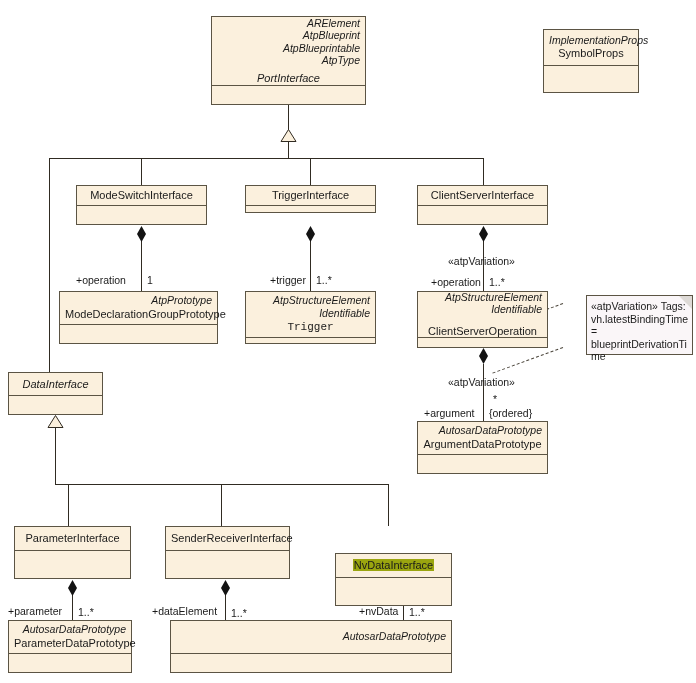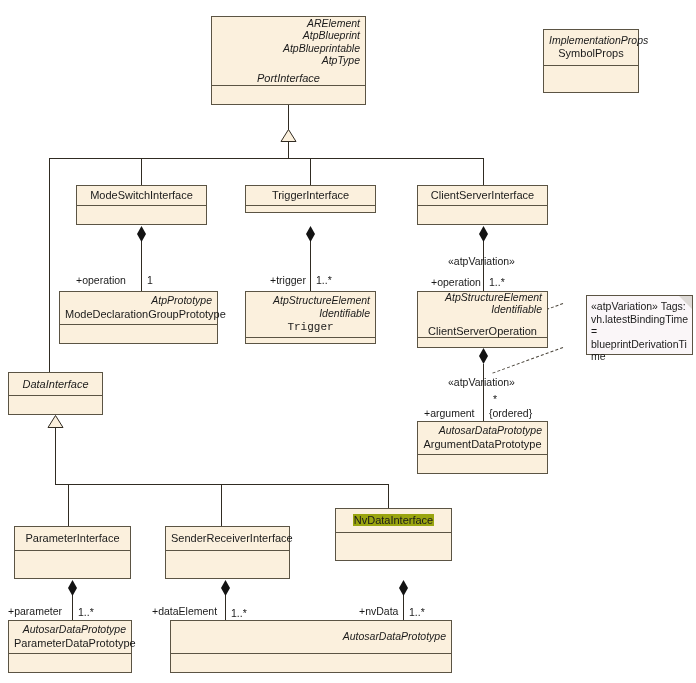--- a/index.html
+++ b/index.html
@@ -276,21 +276,21 @@
     <div class="uml-body"></div>
   </div>
 
   <div class="uml-class" style="left:165px; top:526px; width:125px; height:53px;">
     <div class="uml-head" style="height:24px;">
       <div class="cls-name">SenderReceiverInterface</div>
     </div>
     <div class="uml-body"></div>
   </div>
 
-  <div class="uml-class" style="left:335px; top:508px; width:117px; height:53px;">
+  <div class="uml-class" style="left:335px; top:553px; width:117px; height:53px;">
     <div class="uml-head" style="height:24px;">
       <div class="cls-name">
         <span class="hl">NvDataInterface</span>
       </div>
     </div>
     <div class="uml-body"></div>
   </div>
 
   <div class="diamond" style="left:68px; top:580px;"></div>
   <div class="ln v" style="left:72px; top:595px; height:25px;"></div>

